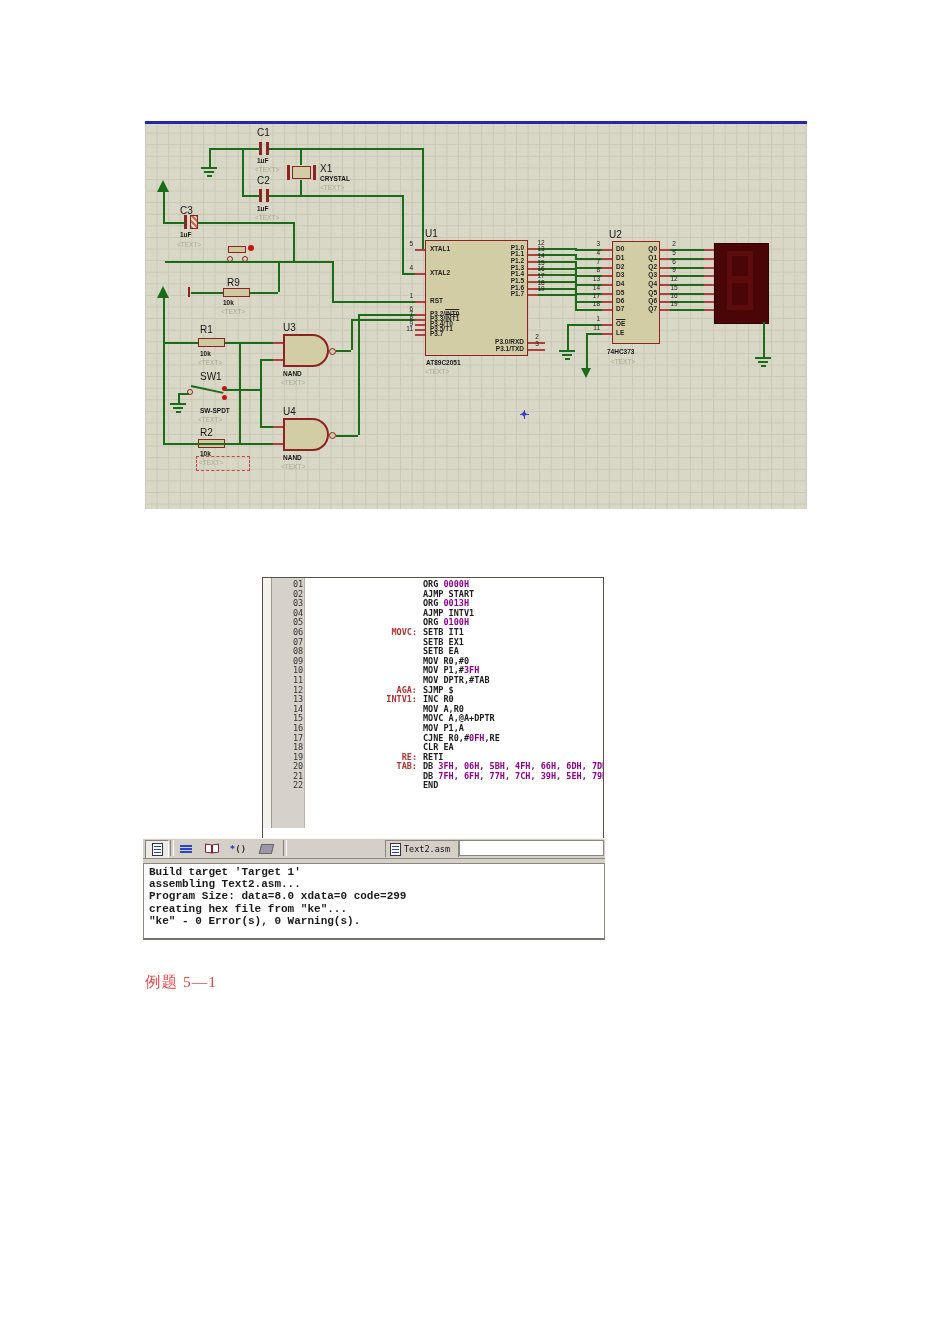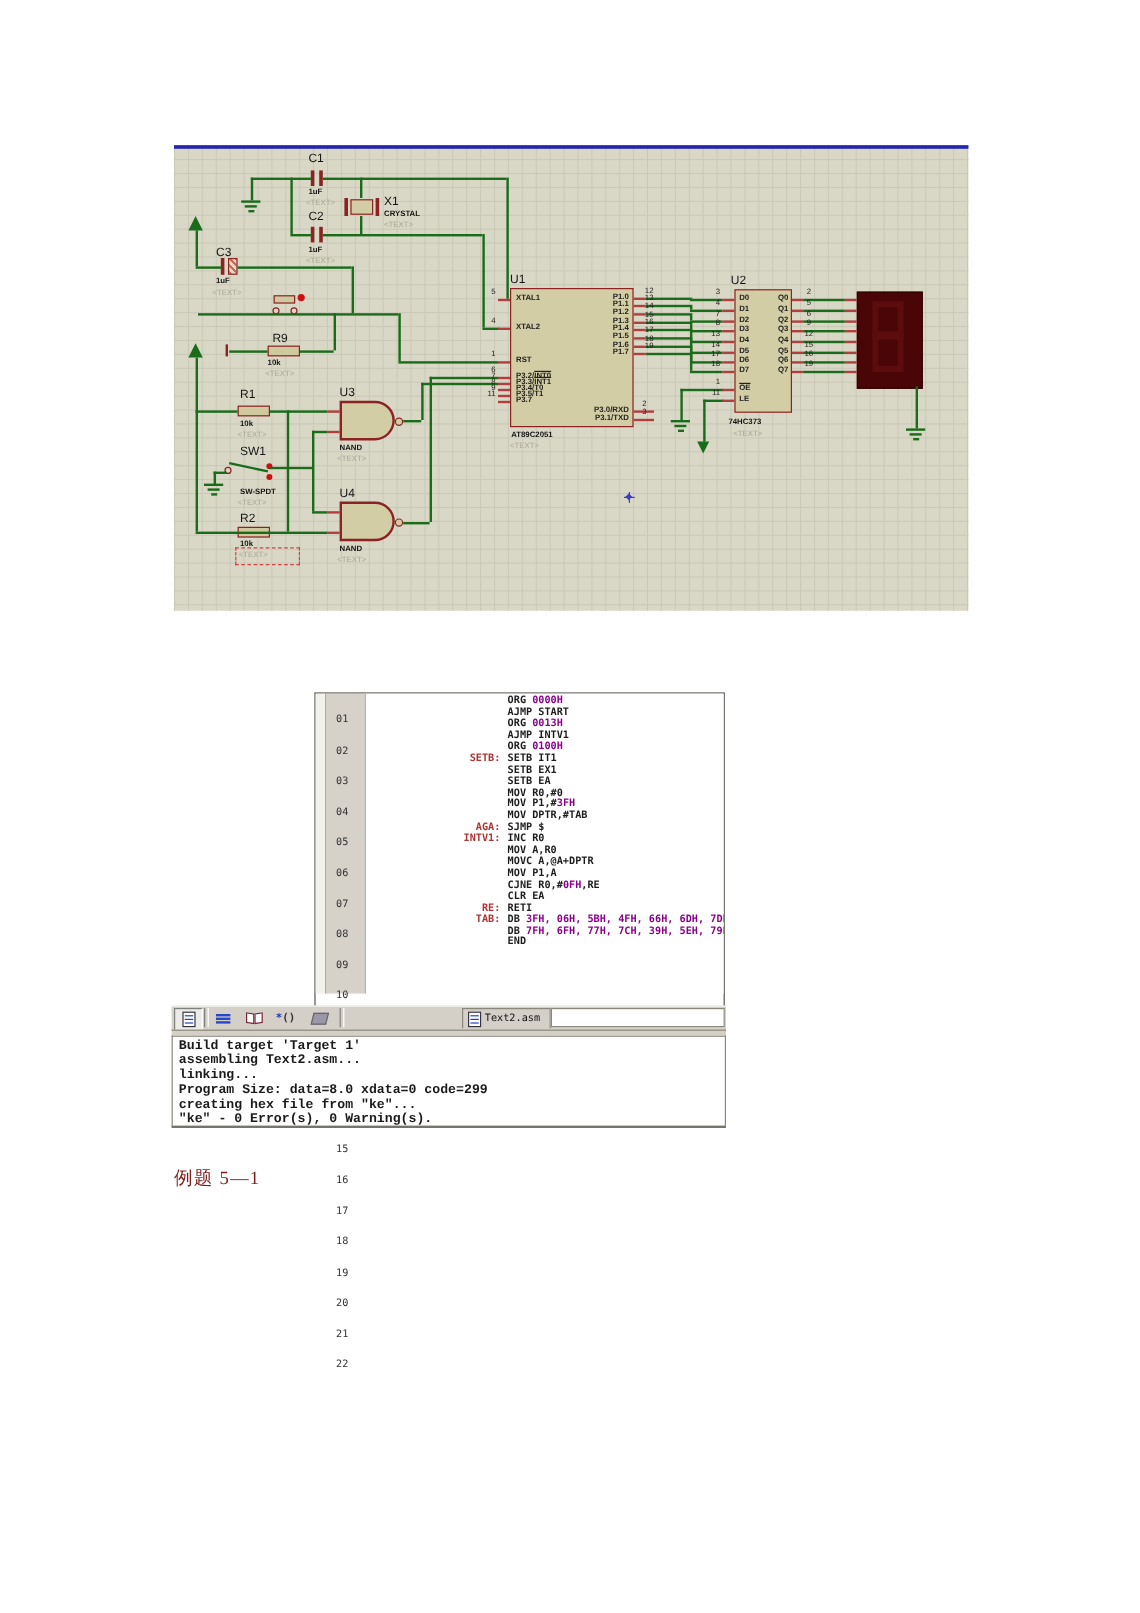--- a/index.html
+++ b/index.html
@@ -44,35 +44,35 @@
   .seg7 .d2{position:absolute;left:12px;top:34px;width:16px;height:22px;border:5px solid #5c0c0c;}
   .dashsel{position:absolute;border:1px dashed #cc4444;}
   .xhair{position:absolute;width:9px;height:9px;}
   .xhair i{position:absolute;background:#3c3cc8;display:block;}
   .xhair .sq{position:absolute;left:2px;top:2px;width:4px;height:4px;background:#3c3cc8;transform:rotate(45deg);}
 
   
   .caption{position:absolute;left:145px;top:548px;font:15.5px "Liberation Serif",serif;
     color:#000;white-space:pre;word-spacing:7px;}
   .footer{position:absolute;left:145px;top:972px;font:15.5px "Liberation Serif",serif;
-    color:#7f1d1d;white-space:pre;letter-spacing:1px;}
+    color:#ef4444;white-space:pre;letter-spacing:1px;}
 
   
   .keil{position:absolute;left:262px;top:577px;width:342px;height:269px;
     border:1px solid #55534a;box-sizing:border-box;background:#fff;}
   .ktitle{height:17px;background:linear-gradient(90deg,#0a246a,#3a6ea5 55%,#a6caf0);
     display:flex;align-items:center;padding:0 3px;gap:4px;}
   .ktitle span{font:bold 9.5px "DejaVu Sans Mono",monospace;color:#fff;white-space:nowrap;}
   .doc-ico{width:9px;height:11px;background:#fff;border:1px solid #334;position:relative;flex:0 0 auto;}
   .doc-ico i{position:absolute;left:1px;right:1px;height:1px;background:#2244bb;display:block;}
   .kbody{display:flex;height:250px;}
   .kstrip{width:8px;background:#f2f1ec;border-right:1px solid #9a9a8e;}
   .kgutter{width:33px;background:#d6d2ca;border-right:1px solid #b8b4ac;
     font:8.5px "DejaVu Sans Mono",monospace;color:#333;padding-top:2px;box-sizing:border-box;}
-  .kgutter div{height:9.6px;line-height:9.6px;padding-left:8px;margin-top:16px;}
+  .kgutter div{height:9.6px;line-height:9.6px;padding-left:21px;}
   .kcode{flex:1;background:#fff;font:bold 8.5px "DejaVu Sans Mono",monospace;
     color:#1c1c1c;padding-top:2px;overflow:hidden;}
   .kcode .cl{height:9.6px;line-height:9.6px;white-space:pre;}
   .kcode .lbl{display:inline-block;width:118px;text-align:right;padding-right:6px;
     color:#b03434;box-sizing:border-box;}
   .kcode .n{color:#8c008c;}
 
   
   .bbar{position:absolute;left:143px;top:838px;width:462px;height:20px;background:#d4d0c8;
     border-top:1px solid #f5f4f0;}
@@ -447,21 +447,21 @@
           <div>20</div>
           <div>21</div>
           <div>22</div>
         </div>
       <div class="kcode" id="code">
           <div class="cl"><span class="lbl"></span><span>ORG </span><span class="n">0000H</span></div>
           <div class="cl"><span class="lbl"></span><span>AJMP START</span></div>
           <div class="cl"><span class="lbl"></span><span>ORG </span><span class="n">0013H</span></div>
           <div class="cl"><span class="lbl"></span><span>AJMP INTV1</span></div>
           <div class="cl"><span class="lbl"></span><span>ORG </span><span class="n">0100H</span></div>
-          <div class="cl"><span class="lbl">SETB:</span><span>SETB IT1</span></div>
+          <div class="cl"><span class="lbl">MOVC:</span><span>SETB IT1</span></div>
           <div class="cl"><span class="lbl"></span><span>SETB EX1</span></div>
           <div class="cl"><span class="lbl"></span><span>SETB EA</span></div>
           <div class="cl"><span class="lbl"></span><span>MOV R0,#0</span></div>
           <div class="cl"><span class="lbl"></span><span>MOV P1,#</span><span class="n">3FH</span></div>
           <div class="cl"><span class="lbl"></span><span>MOV DPTR,#TAB</span></div>
           <div class="cl"><span class="lbl">AGA:</span><span>SJMP $</span></div>
           <div class="cl"><span class="lbl">INTV1:</span><span>INC R0</span></div>
           <div class="cl"><span class="lbl"></span><span>MOV A,R0</span></div>
           <div class="cl"><span class="lbl"></span><span>MOVC A,@A+DPTR</span></div>
           <div class="cl"><span class="lbl"></span><span>MOV P1,A</span></div>
@@ -512,20 +512,19 @@
         </span>
       <span>Text2.asm</span>
     </div>
     <div class="tabrest"></div>
   </div>
   <div class="bdiv"></div>
 
   <div class="bout" id="bout">
       <div>Build target 'Target 1'</div>
       <div>assembling Text2.asm...</div>
-      <div>linking...</div>
       <div>Program Size: data=8.0 xdata=0 code=299</div>
       <div>creating hex file from "ke"...</div>
       <div>"ke" - 0 Error(s), 0 Warning(s).</div>
     </div>
 
   <div class="footer">例题 5—1</div>
 </div>
 
 </body></html>

